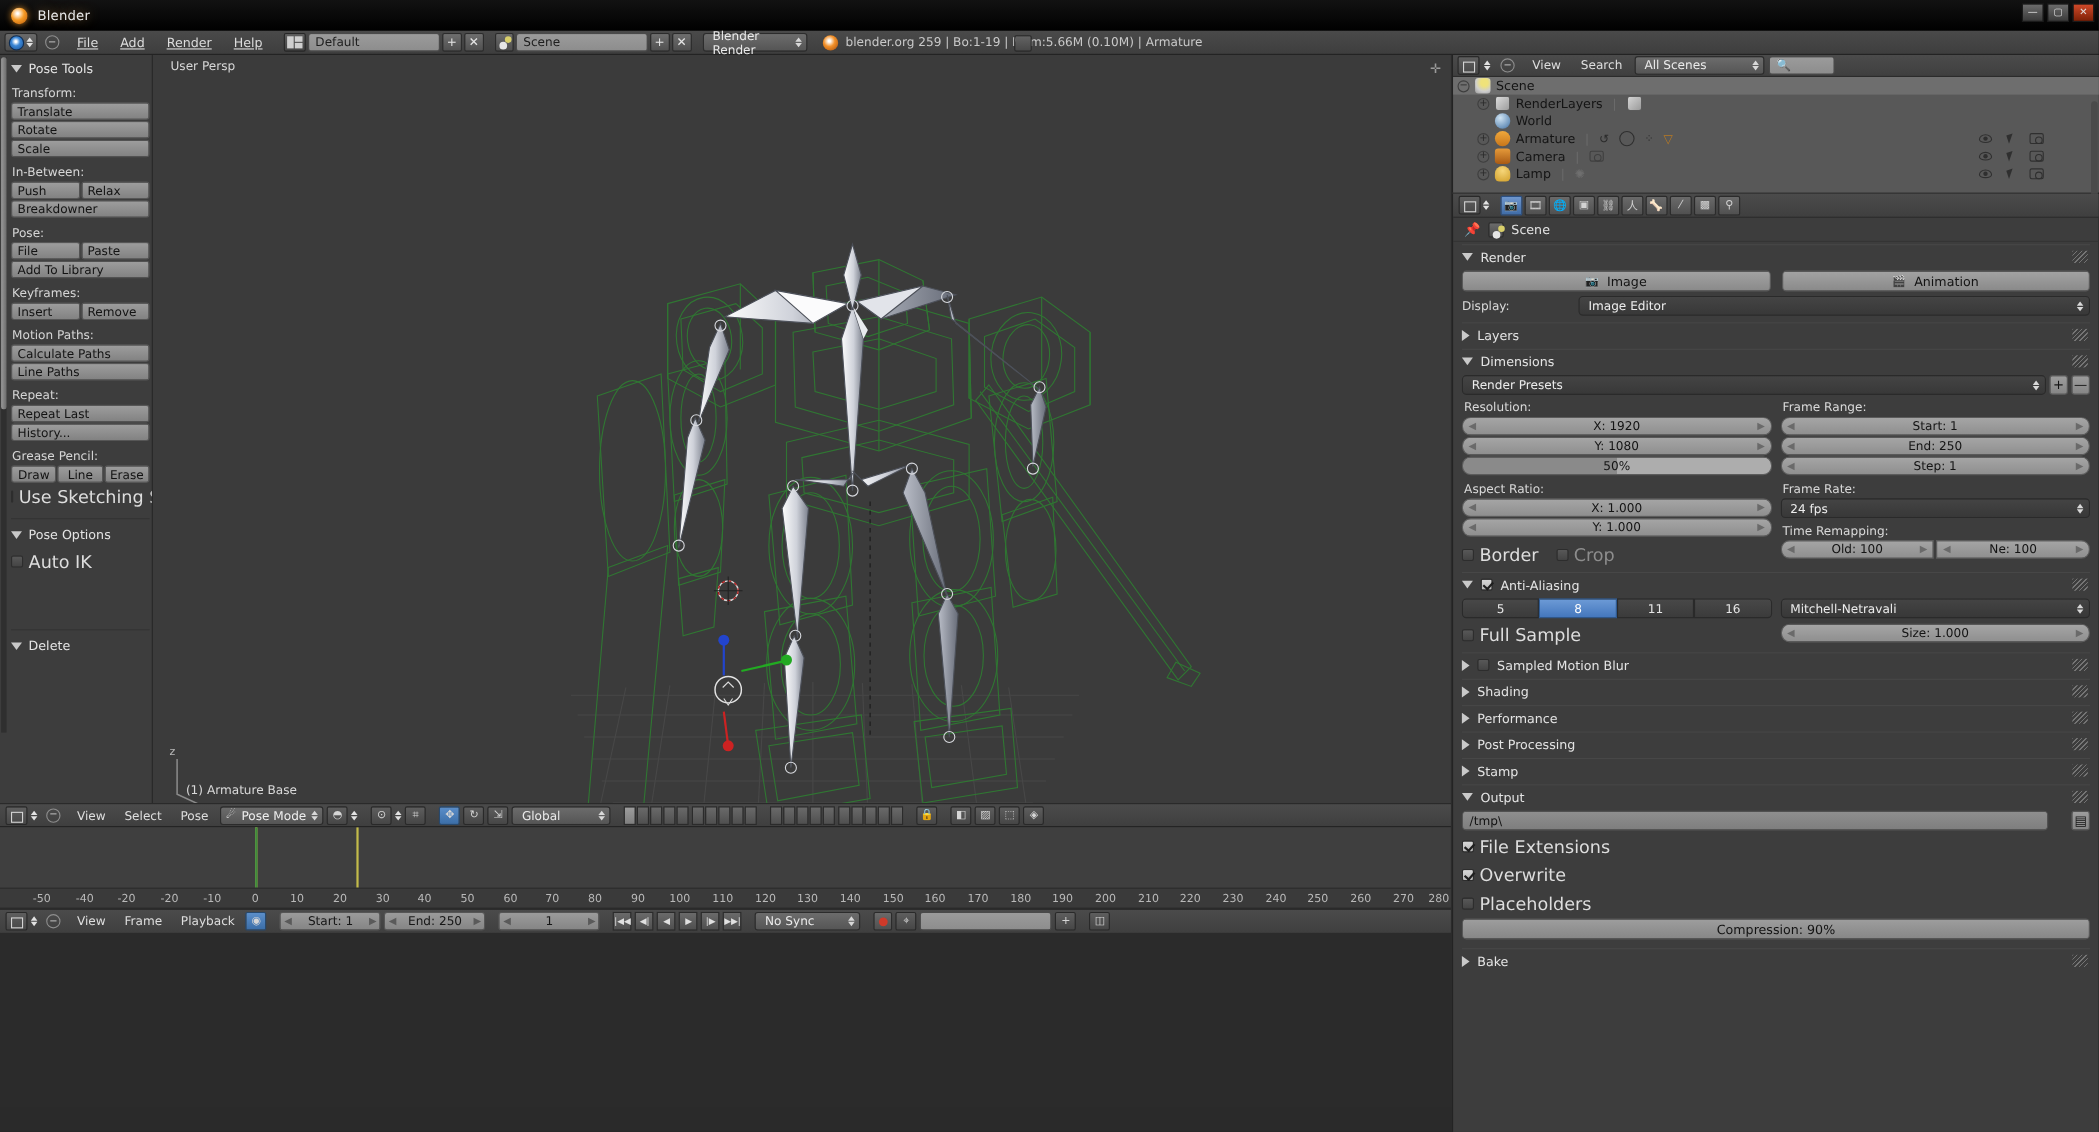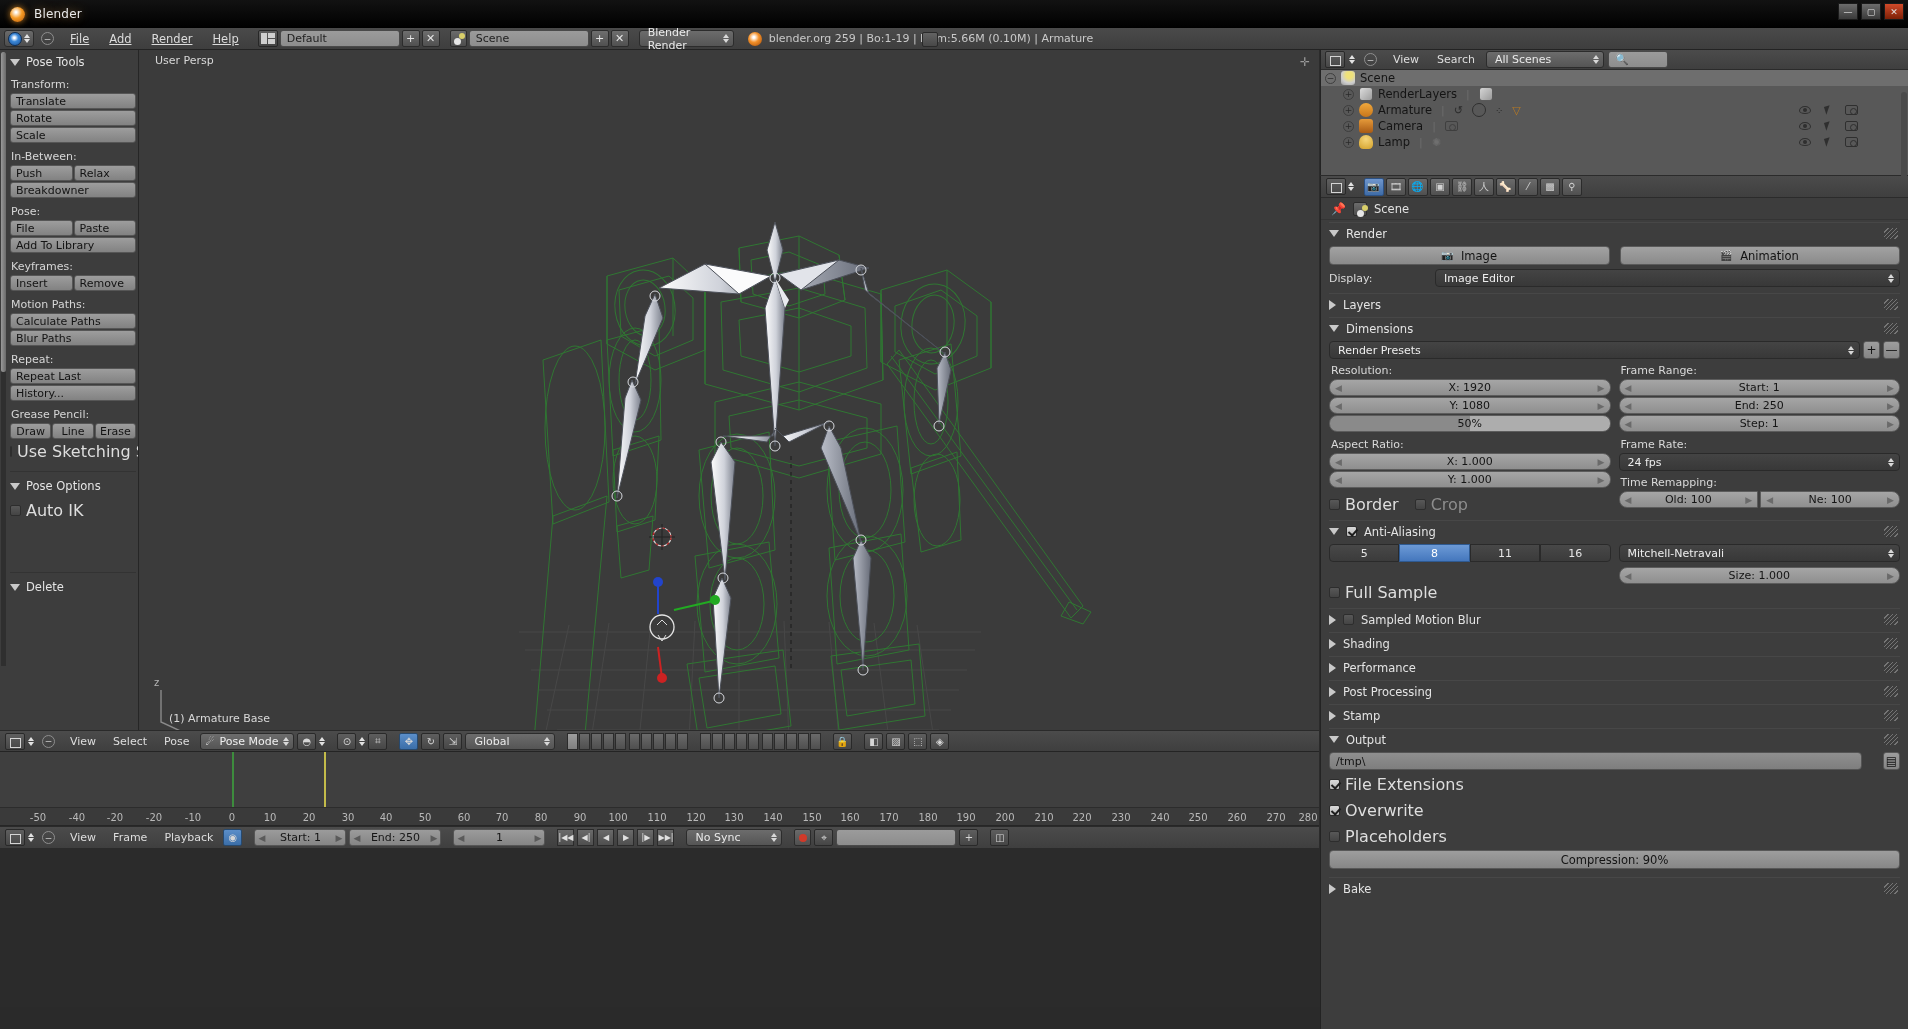--- a/index.html
+++ b/index.html
@@ -322,21 +322,21 @@
       <div class="btn">Add To Library</div>
 
       <div class="grp-lbl">Keyframes:</div>
       <div class="row2">
         <div class="btn">Insert</div>
         <div class="btn">Remove</div>
       </div>
 
       <div class="grp-lbl">Motion Paths:</div>
       <div class="btn">Calculate Paths</div>
-      <div class="btn">Blur Paths</div>
+      <div class="btn">Line Paths</div>
 
       <div class="grp-lbl">Repeat:</div>
       <div class="btn">Repeat Last</div>
       <div class="btn">History...</div>
 
       <div class="grp-lbl">Grease Pencil:</div>
       <div class="row3">
         <div class="btn ctr">Draw</div>
         <div class="btn ctr">Line</div>
         <div class="btn ctr">Erase</div>
@@ -757,20 +757,24 @@
       </div>
 
       <div class="ol-row" style="padding-left:22px;gap:5px">
         <span class="ol-exp">+</span>
         <span class="ol-ico" style="background:linear-gradient(135deg,#dcdcdc,#9d9d9d);border:1px solid #5a5a5a"></span>
         <span class="ol-name">RenderLayers</span>
         <span style="color:#6b6b6b;margin:0 4px">|</span>
         <span class="ol-ico" style="background:linear-gradient(135deg,#d5d5d5,#9a9a9a);border:1px solid #5a5a5a"></span>
       </div>
 
+      <div class="ol-row" style="padding-left:38px;gap:5px">
+        <span class="ol-ico" style="border-radius:50%;background:radial-gradient(circle at 35% 30%,#cfe3f2,#6b93bb 70%,#3f5f80)"></span>
+        <span class="ol-name">World</span>
+      </div>
 
       <div class="ol-row" style="padding-left:22px;gap:5px">
         <span class="ol-exp">+</span>
         <span class="ol-ico" style="background:linear-gradient(180deg,#f0a83c,#c8761a);border-radius:50%"></span>
         <span class="ol-name">Armature</span>
         <span style="color:#6b6b6b;margin:0 4px">|</span>
         <span style="font-size:11px;color:#2b2b2b">↺</span>
         <span class="ol-ico" style="border-radius:50%;border:1.4px solid #2f2f2f;background:none;margin-left:4px"></span>
         <span style="font-size:10px;color:#2b2b2b;margin-left:4px">⁘</span>
         <span style="font-size:11px;color:#b97a22;margin-left:4px">▽</span>
@@ -978,21 +982,21 @@
         <span class="grip"></span>
       </div>
       <div class="pr-row">
         <div class="pr-col">
           <div class="seg">
             <div class="s">5</div>
             <div class="s on">8</div>
             <div class="s">11</div>
             <div class="s">16</div>
           </div>
-          <div class="chkrow" style="margin-top:21px">
+          <div class="chkrow" style="margin-top:6px">
             <span class="chk"></span>
             <span class="chk-lbl">Full Sample</span>
           </div>
         </div>
         <div class="pr-col">
           <div class="dark-dd">
             <span>Mitchell-Netravali</span>
             <span class="spin">
                 <i class="u"></i>
                 <i class="d"></i>

